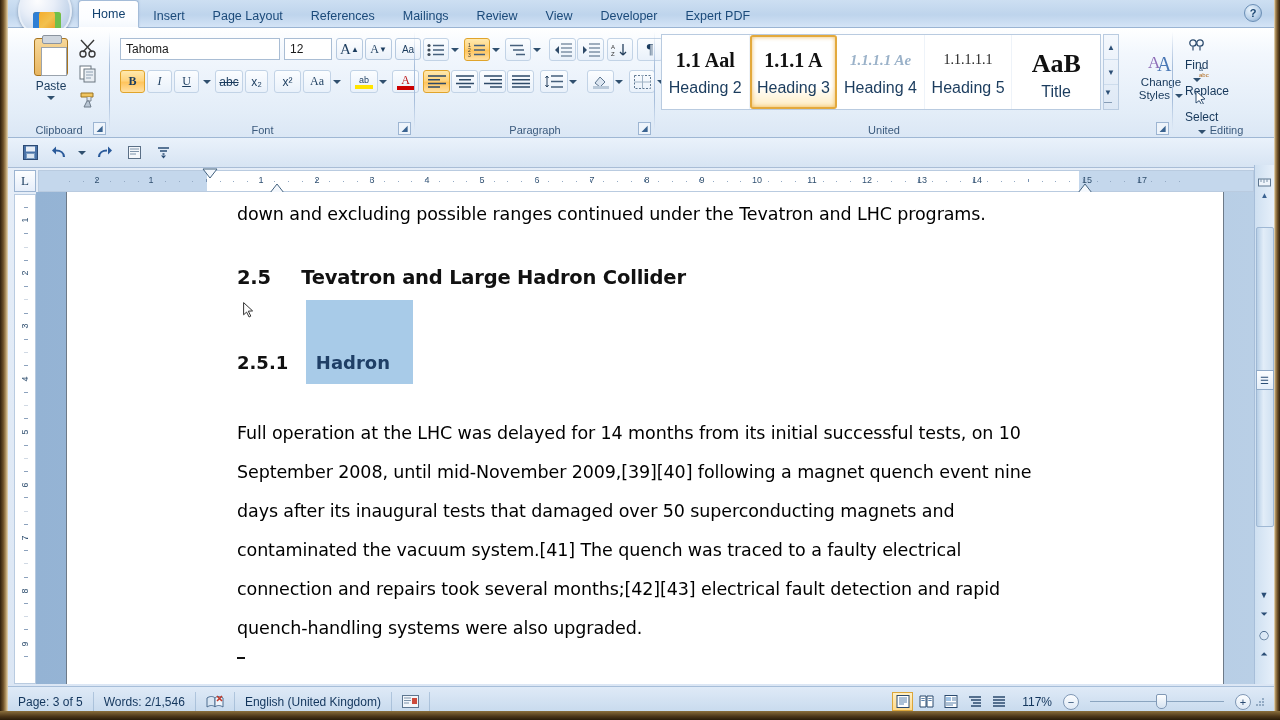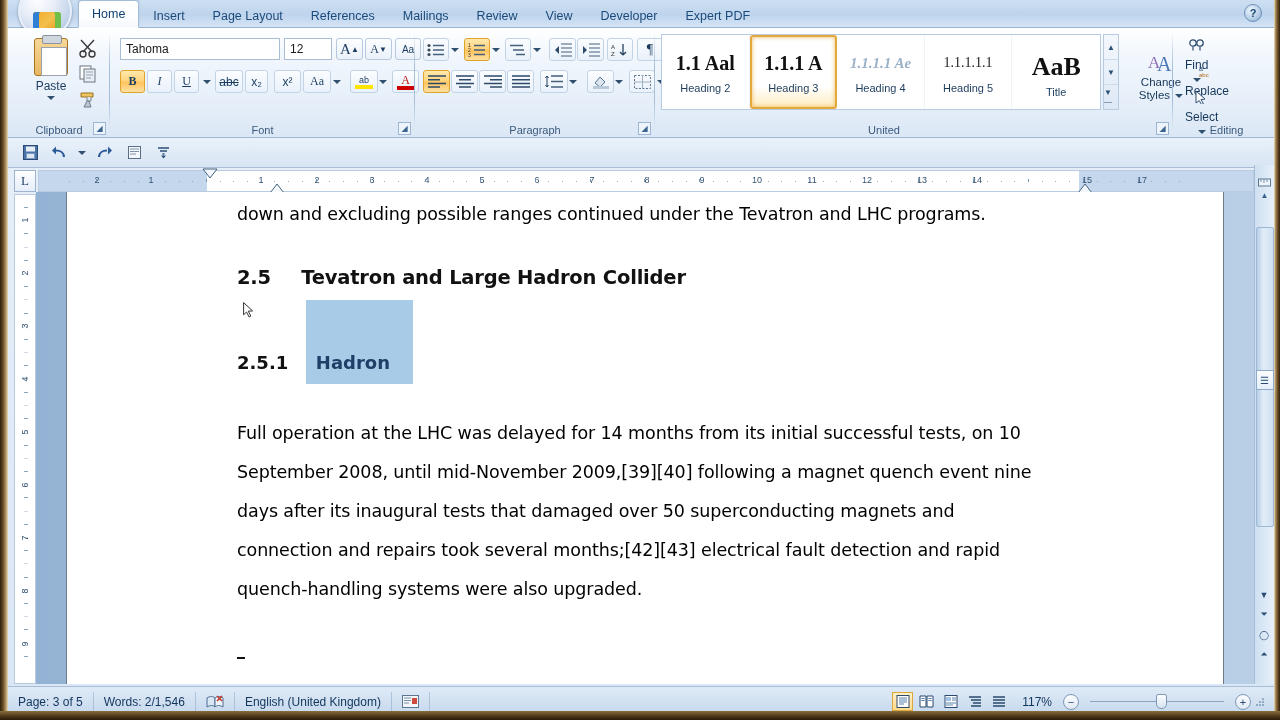--- a/index.html
+++ b/index.html
@@ -134,21 +134,21 @@
   .gallery {
     position:absolute; top:6px; height:76px;
     border:1px solid #b9cbe0; background:#fff; display:flex; align-items:stretch;
   }
   .style-item {
     width:88px; border-right:1px solid #eef3f9; display:flex; flex-direction:column;
     align-items:center; justify-content:center; background:#fff; cursor:default;
   }
   .style-item .prev { font-size:20px; font-weight:bold; color:#111; line-height:24px;
                       white-space:nowrap; overflow:hidden; font-family:"Liberation Serif",serif; }
-  .style-item .nm  { font-size:11px; color:#1b3c5e; margin-top:7px; }
+  .style-item .nm  { font-size:16px; color:#1b3c5e; margin-top:7px; }
   .style-item.sel {
     border:2px solid #e3a93c; border-radius:3px;
     box-shadow:0 0 4px rgba(230,170,60,.8) inset;
     background:linear-gradient(180deg,#ffffff 70%,#ffedc2 100%);
   }
   .style-item.faded .prev { color:#9bb2c9; font-style:italic;
                             font-family:"Liberation Serif",serif; font-size:15px;}
   .style-item.small .prev { font-size:14px; font-weight:normal; color:#222; }
   .style-item.title .prev { font-size:26px; font-weight:bold;margin-top:8px; }
 
@@ -807,20 +807,21 @@
         <div class="h3" style="position:absolute; top:160px; white-space:nowrap;">
           <span class="num">2.5.1</span>
           <span style="display:inline-block;width:12px"></span>
           <span class="sel-hl" style="color:#1f3f66; background:transparent;">Hadron</span>
         </div>
 
         <div style="position:absolute; top:222px; width:880px;">
           <div class="body-par">Full operation at the LHC was delayed for 14 months from its initial successful tests, on 10</div>
           <div class="body-par">September 2008, until mid-November 2009,[39][40] following a magnet quench event nine</div>
           <div class="body-par">days after its inaugural tests that damaged over 50 superconducting magnets and</div>
+          <div class="body-par">contaminated the vacuum system.[41]  The quench was traced to a faulty electrical</div>
           <div class="body-par">connection and repairs took several months;[42][43] electrical fault detection and rapid</div>
           <div class="body-par">quench-handling systems were also upgraded.</div>
         </div>
 
         <div style="position:absolute; top:465px; left:0; width:8px; height:2px; background:#111;"></div>
       </div>
     </div>
   </div>
 
   <div class="split-handle"></div>

